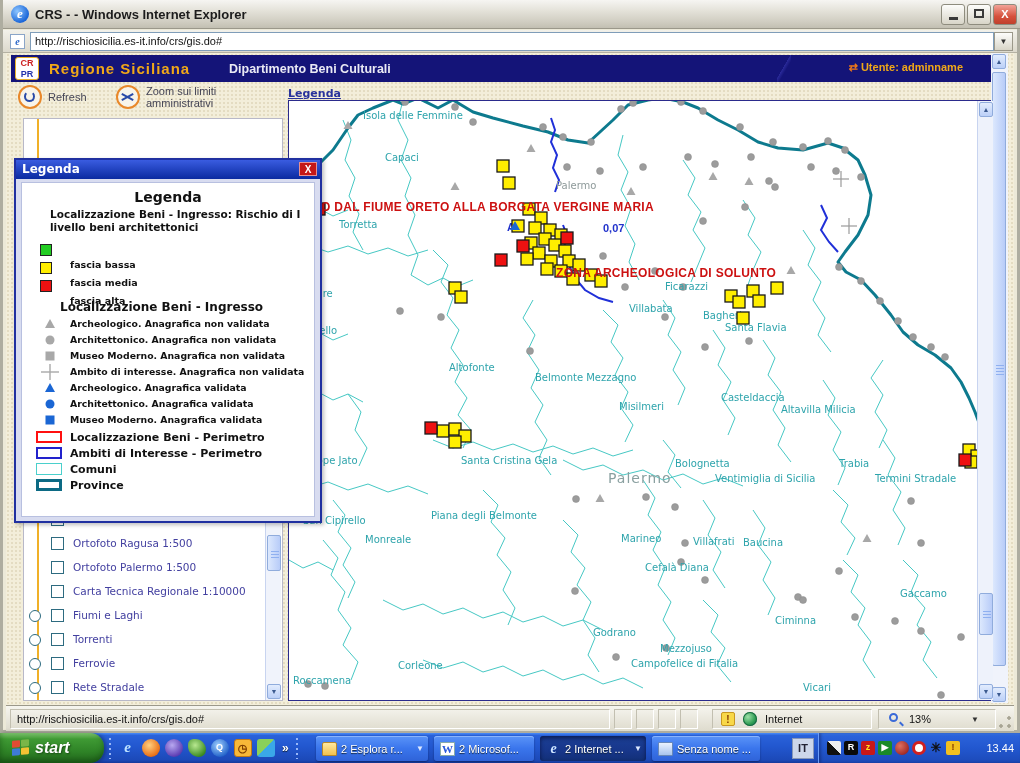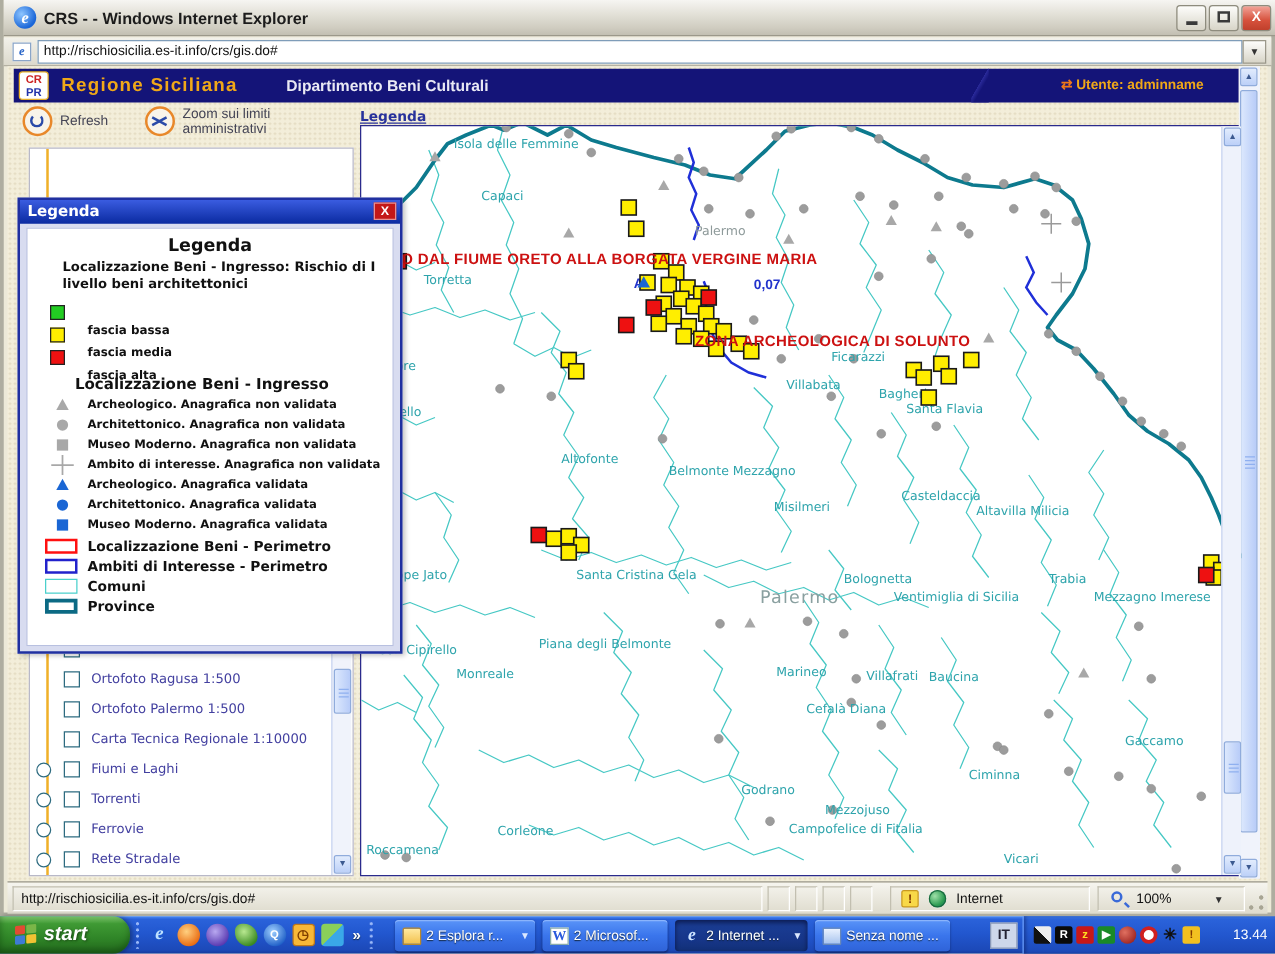--- a/index.html
+++ b/index.html
@@ -451,21 +451,21 @@
             <div class="lbl town" style="left: 532px; top: 372px;">Belmonte Mezzagno</div>
             <div class="lbl town" style="left: 718px; top: 392px;">Casteldaccia</div>
             <div class="lbl town" style="left: 616px; top: 401px;">Misilmeri</div>
             <div class="lbl town" style="left: 778px; top: 404px;">Altavilla Milicia</div>
             <div class="lbl town" style="left: 293px; top: 455px;">iuseppe Jato</div>
             <div class="lbl town" style="left: 458px; top: 455px;">Santa Cristina Gela</div>
             <div class="lbl town" style="left: 672px; top: 458px;">Bolognetta</div>
             <div class="lbl town" style="left: 836px; top: 458px;">Trabia</div>
             <div class="lbl gray-big" style="left: 605px; top: 470px;">Palermo</div>
             <div class="lbl town" style="left: 712px; top: 473px;">Ventimiglia di Sicilia</div>
-            <div class="lbl town" style="left: 872px; top: 473px;">Mezzagno Imerese</div>
+            <div class="lbl town" style="left: 872px; top: 473px;">Termini Stradale</div>
             <div class="lbl town" style="left: 428px; top: 510px;">Piana degli Belmonte</div>
             <div class="lbl town" style="left: 300px; top: 515px;">San Cipirello</div>
             <div class="lbl town" style="left: 618px; top: 533px;">Marineo</div>
             <div class="lbl town" style="left: 362px; top: 534px;">Monreale</div>
             <div class="lbl town" style="left: 690px; top: 536px;">Villafrati</div>
             <div class="lbl town" style="left: 740px; top: 537px;">Baucina</div>
             <div class="lbl town" style="left: 642px; top: 562px;">Cefalà Diana</div>
             <div class="lbl town" style="left: 897px; top: 588px;">Gaccamo</div>
             <div class="lbl town" style="left: 772px; top: 615px;">Ciminna</div>
             <div class="lbl town" style="left: 590px; top: 627px;">Godrano</div>
@@ -643,21 +643,21 @@
     <div class="st-pane st-sep" style="left:630px;"></div>
     <div class="st-pane st-sep" style="left:652px;"></div>
     <div class="st-pane st-sep" style="left:674px;"></div>
     <div class="st-pane st-zone">
       <span class="zone-shield">!</span>
       <span class="zone-globe"></span>
       <span class="zone-text">Internet</span>
     </div>
     <div class="st-pane st-zoom">
       <span class="mag"></span>
-      <span class="zoom-text">100%</span>
+      <span class="zoom-text">13%</span>
       <span class="zoom-caret">▼</span>
     </div>
     <span class="grip"></span>
   </div>
 
 </div>
 
 <div class="taskbar">
   <div class="start-btn">
     <span class="start-flag">

